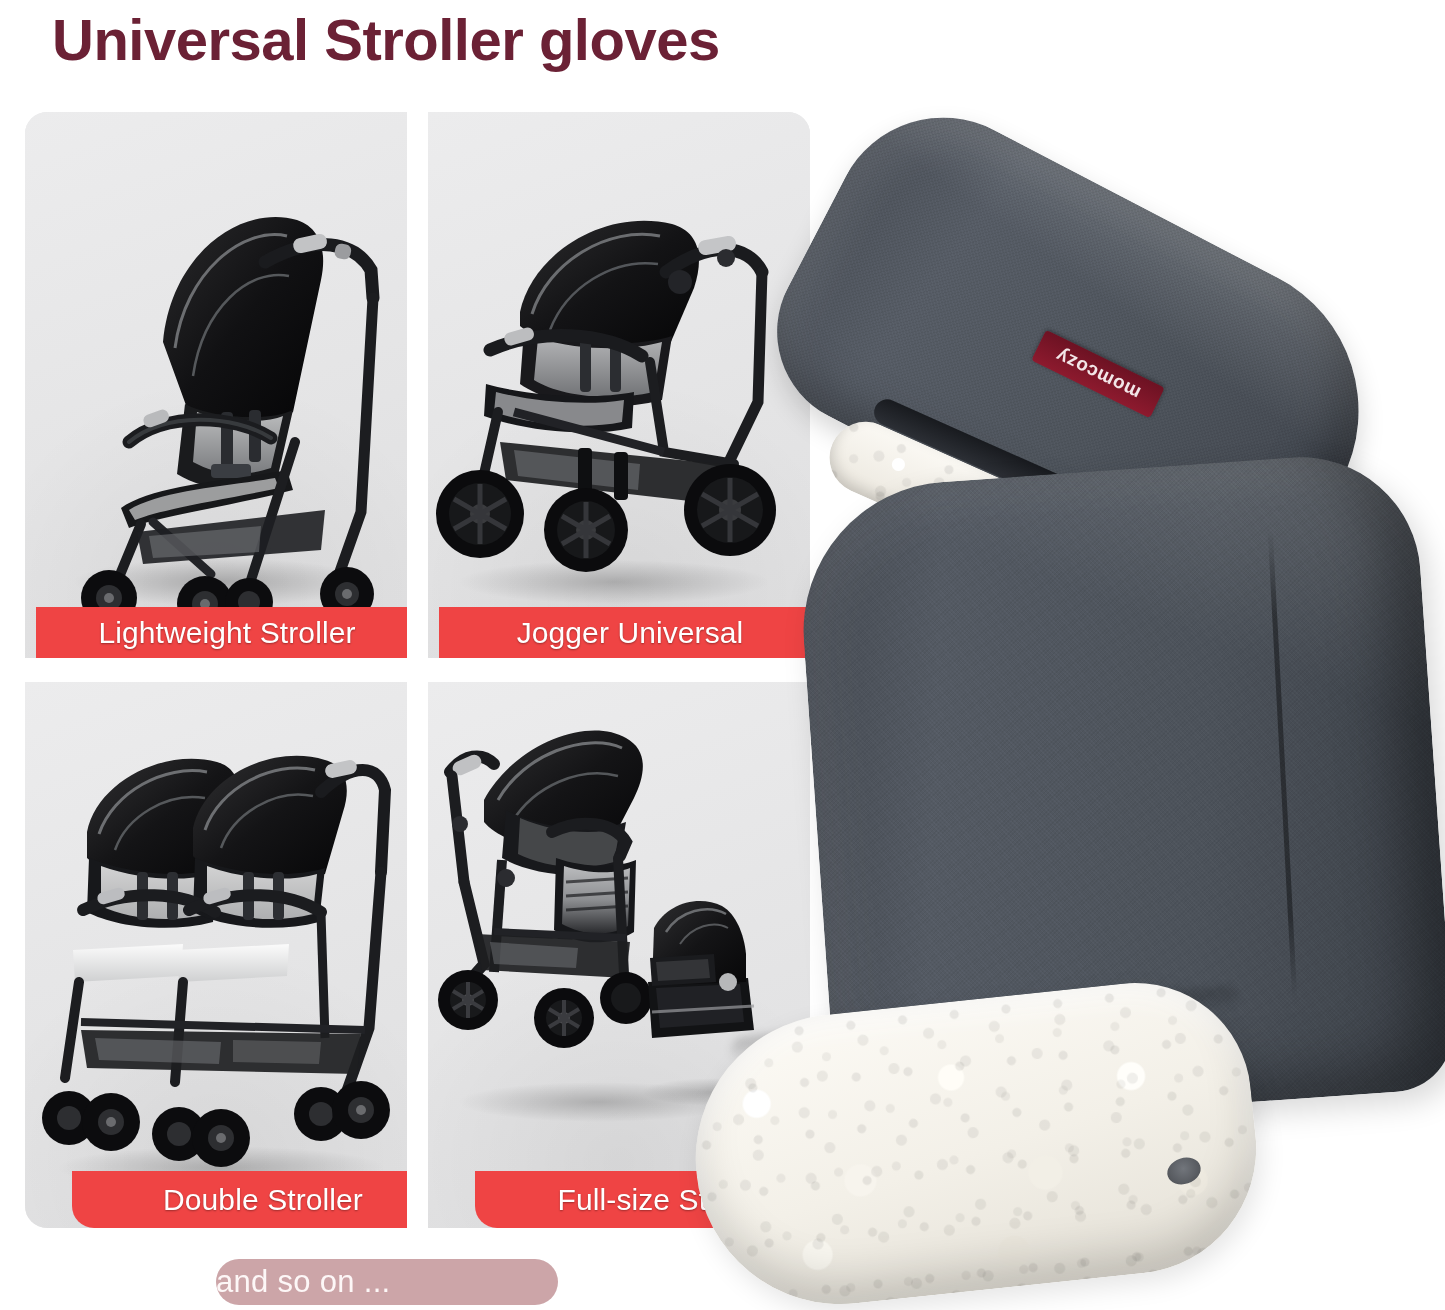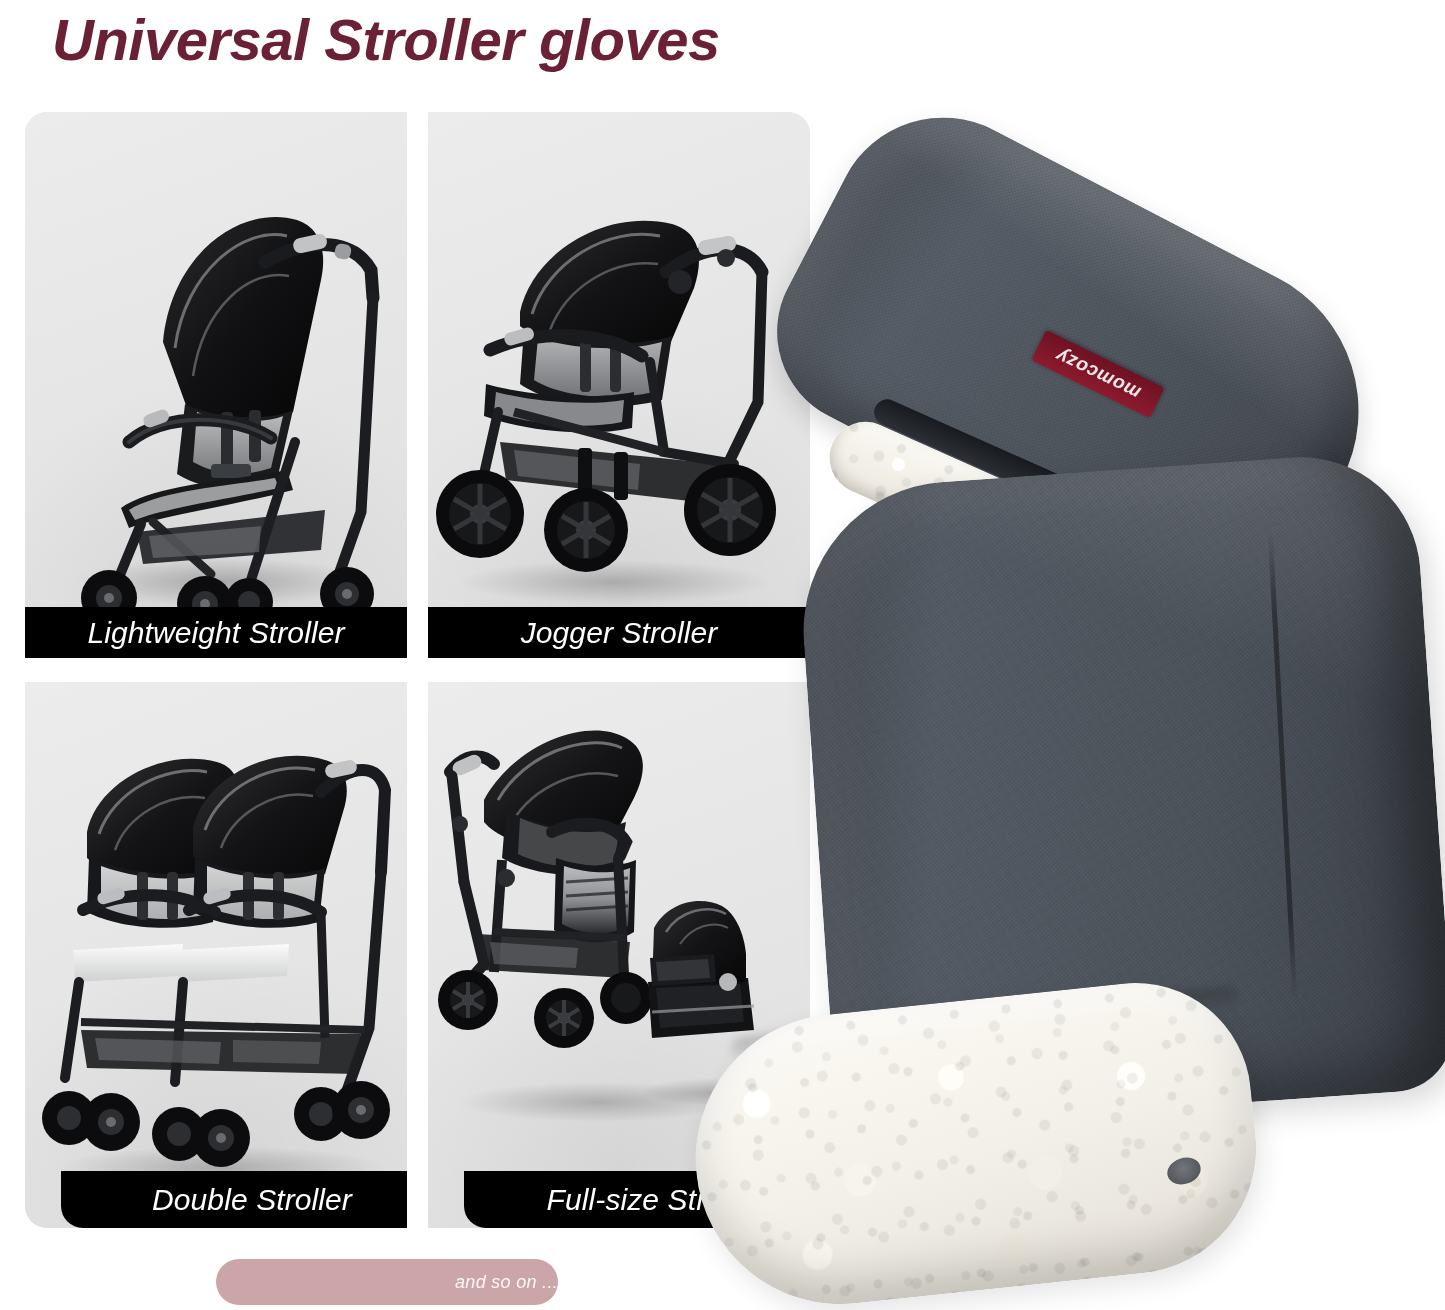--- a/index.html
+++ b/index.html
@@ -2,21 +2,21 @@
 <html><head>
 <meta charset="utf-8">
 <style>
   * { margin:0; padding:0; box-sizing:border-box; }
   html,body {
     width:1445px; height:1310px;
     background:#ffffff;
     font-family:"Liberation Sans", sans-serif;
     overflow:hidden;
   }
-  #page { position:relative; width:1445px; height:1060px; background:#fff;font-style:italic; }
+  #page { position:relative; width:1445px; height:1060px; background:#fff; }
 
   
   #title {
     position:absolute; left:52px; top:6px;
     font-size:58px; font-weight:700; letter-spacing:-0.5px;
     color:#6B2135; white-space:nowrap;
   }
 
   
   #grid {
@@ -34,38 +34,38 @@
   .cell.br { border-bottom-right-radius:22px; }
 
   .photo { position:absolute; inset:0;
     background:
       radial-gradient(ellipse 85% 55% at 50% 88%, rgba(0,0,0,.055), rgba(0,0,0,0) 72%),
       linear-gradient(160deg,#ececed 0%,#e6e6e7 45%,#dfdfe0 100%);
   }
 
   
   .label-bar {
-    position:absolute; left:0; width:100%;
-    background:#000000;
+    position:absolute; left:11px; width:100%;
+    background:#ef4444;
     display:flex; align-items:center; justify-content:center;
     color:#fff; font-size:30px; font-weight:400;
     letter-spacing:.1px; white-space:nowrap;
     text-shadow:0 1px 2px rgba(0,0,0,.35);
   }
   .label-bar.top-row { top:495px; height:51px; }
   .label-bar.bot-row { top:489px; height:57px;
     border-bottom-left-radius:22px; border-bottom-right-radius:22px;margin-left:36px; }
 
   
   #pill {
     position:absolute; left:216px; top:1259px;
     width:342px; height:46px; border-radius:23px;
     background:#CCA5A8;
-    display:flex; align-items:center; justify-content:flex-end;
-    color:#fdf7f7; font-size:18px; letter-spacing:.3px;
+    display:flex; align-items:center; justify-content:flex-start;
+    color:#fdf7f7; font-size:31px; letter-spacing:.3px;
   }
 
   
   #glove-stage {
     position:absolute; left:640px; top:0;
     width:805px; height:1310px;
     overflow:hidden; pointer-events:none;
   }
   #glove-stage .gshape { position:absolute; }
 
@@ -334,21 +334,21 @@
           <circle cx="158" cy="418" r="42" fill="#0b0b0d"></circle>
             <circle cx="158" cy="418" r="29" fill="#17181a"></circle>
           <circle cx="158" cy="418" r="10" fill="#3a3b3e"></circle>
           <path d="M158 390 L158 446 M134 404 L182 432 M134 432 L182 404" stroke="#35363a" stroke-width="5"></path>
           <circle cx="302" cy="398" r="46" fill="#0b0b0d"></circle>
             <circle cx="302" cy="398" r="33" fill="#17181a"></circle>
           <circle cx="302" cy="398" r="11" fill="#3a3b3e"></circle>
           <path d="M302 366 L302 430 M274 382 L330 414 M274 414 L330 382" stroke="#35363a" stroke-width="5"></path>
         </svg>
       </div>
-      <div class="label-bar top-row">Jogger Stroller</div>
+      <div class="label-bar top-row">Jogger Universal</div>
     </div>
 
     <div class="cell bl">
       <div class="photo">
         <svg class="sv" viewBox="0 0 382 546">
           <defs>
             <linearGradient id="blk3" x1="0" y1="0" x2="1" y2="1">
               <stop offset="0" stop-color="#303032"></stop>
                 <stop offset=".5" stop-color="#141416"></stop>
                 <stop offset="1" stop-color="#070708"></stop>

